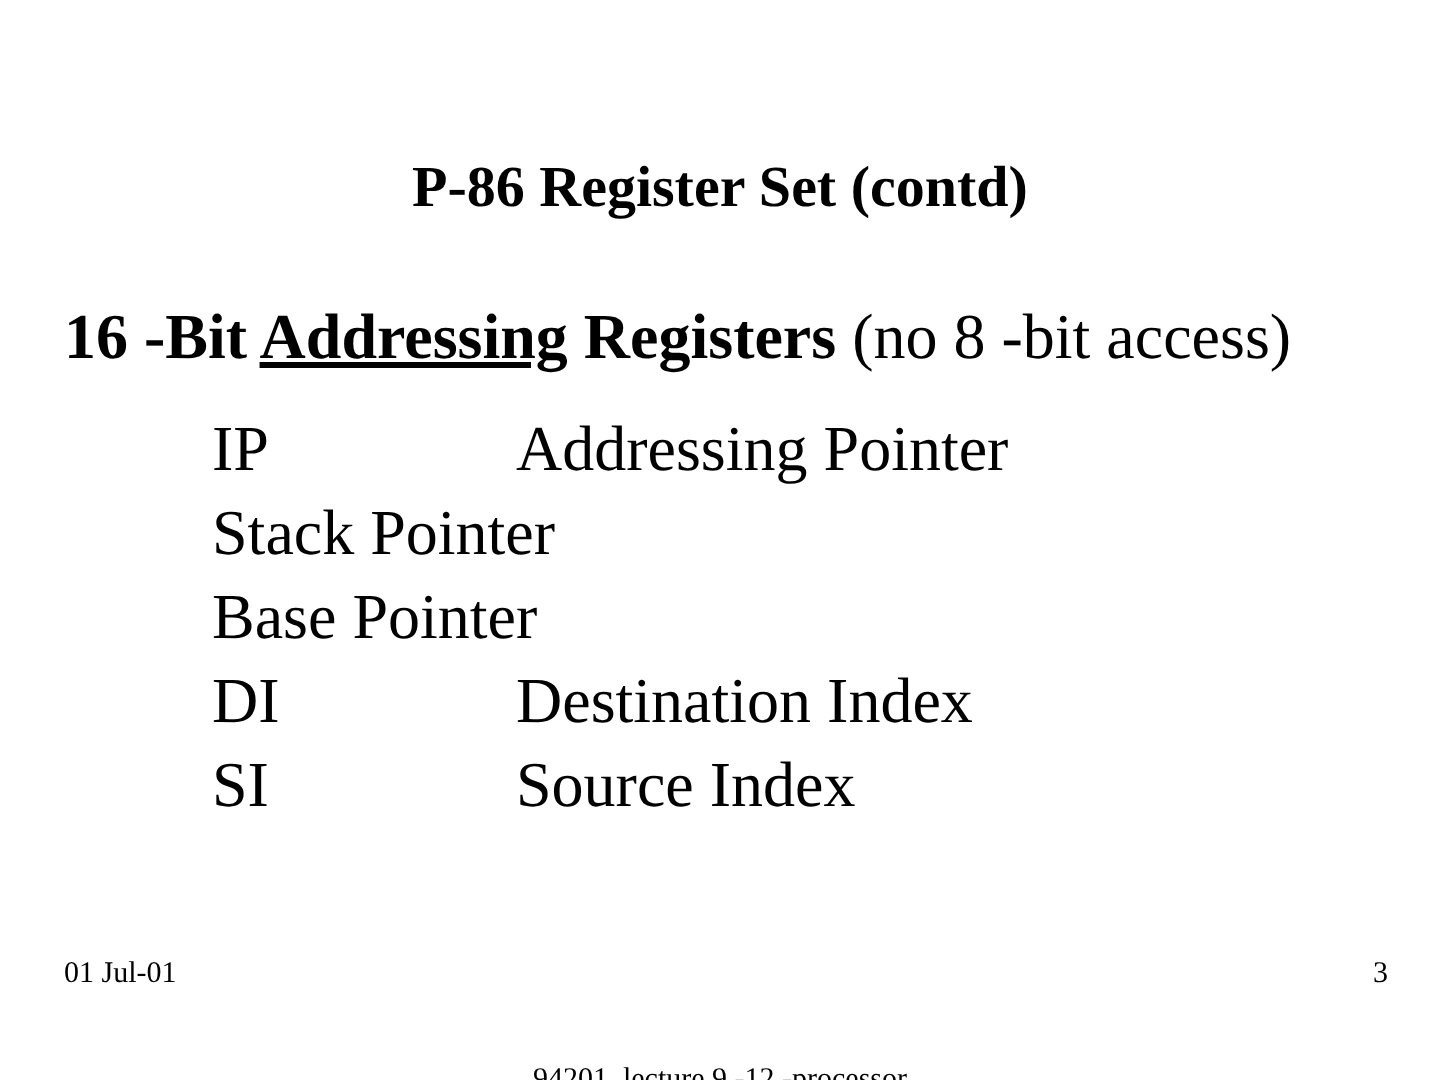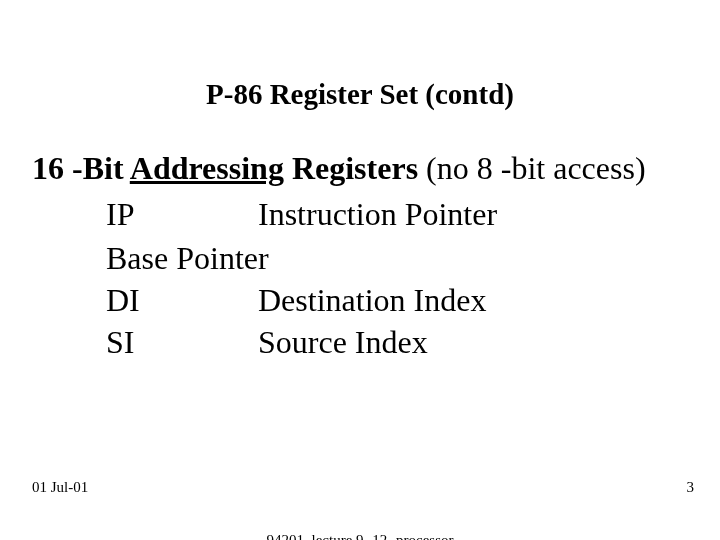--- a/index.html
+++ b/index.html
@@ -31,21 +31,21 @@
   .body {
     position: absolute;
     top: 148px;
     left: 32px;
     width: 656px;
     font-size: 32px;
     line-height: 1.25;
   }
   .line1 { white-space: nowrap; }
   .underline { text-decoration: underline; }
-  .rows { margin-top: 6px; }
+  .rows { margin-top: 16px; }
   .row {
     display: flex;
     margin-top: 2px;
   }
   .indent { width: 74px; flex: 0 0 74px; }
   .abbr { width: 152px; flex: 0 0 152px; }
   .desc { flex: 1 1 auto; }
   .footer {
     position: absolute;
     left: 0;
@@ -79,24 +79,25 @@
   <div class="title">P-86 Register Set (contd)</div>
 
   <div class="body">
     <div class="line1">
       <span style="font-weight:bold">16 -Bit </span><span class="underline" style="font-weight:bold">Addressing</span><span style="font-weight:bold"> Registers</span><span> (no 8 -bit access)</span>
     </div>
     <div class="rows">
       <div class="row">
         <span class="indent"></span>
         <span class="abbr">IP</span>
-        <span class="desc">Instruction Pointer</span>
+        <span class="desc">Addressing Pointer</span>
       </div>
       <div class="row">
         <span class="indent"></span>
+        <span class="desc">Stack Pointer</span>
       </div>
       <div class="row">
         <span class="indent"></span>
         <span class="desc">Base Pointer</span>
       </div>
       <div class="row">
         <span class="indent"></span>
         <span class="abbr">DI</span>
         <span class="desc">Destination Index</span>
       </div>

